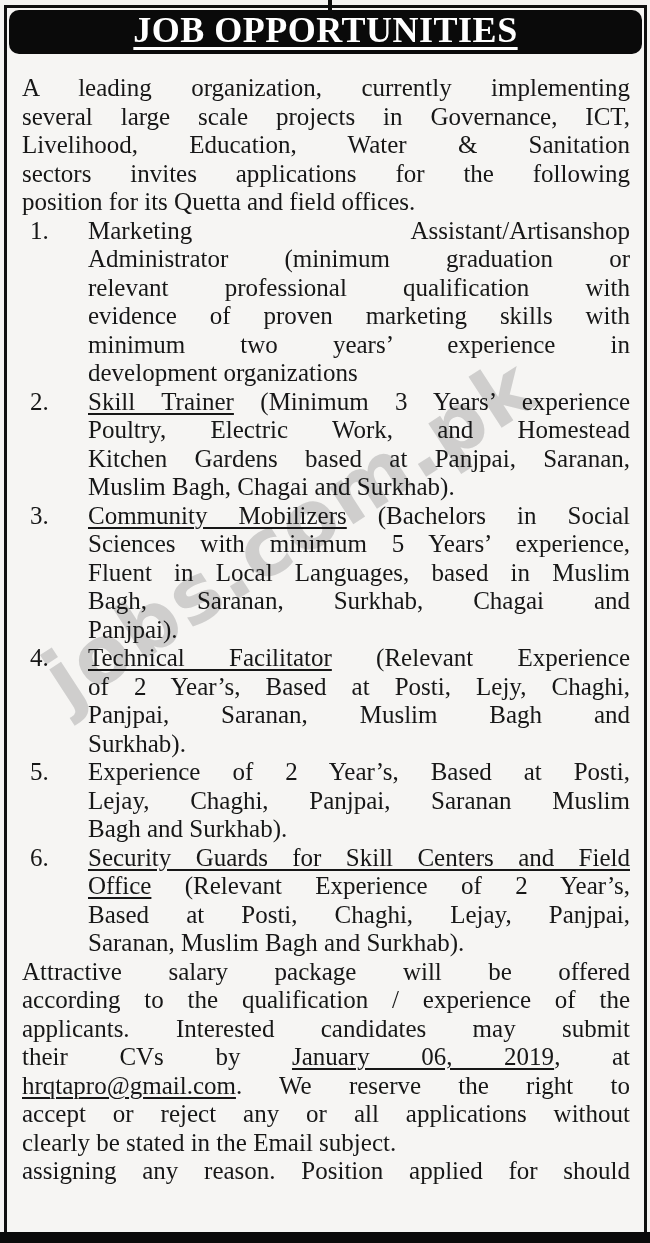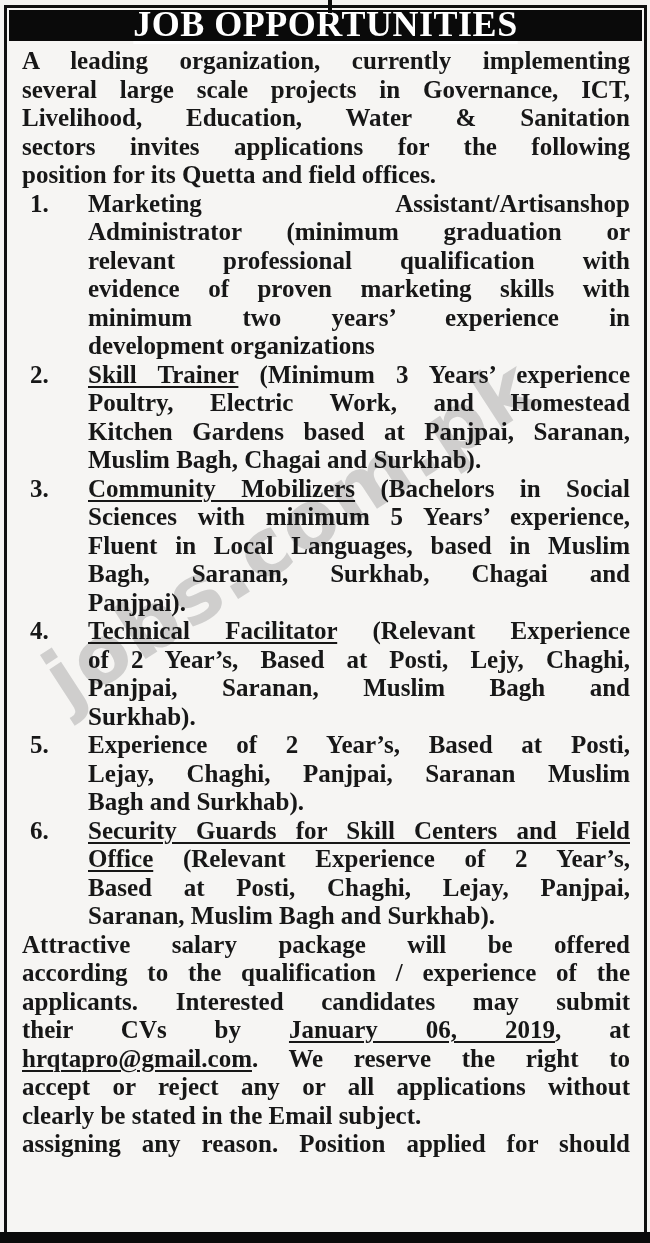--- a/index.html
+++ b/index.html
@@ -14,37 +14,37 @@
     width: 4px; height: 13px; background: #0b0b0b; z-index: 6;
   }
   .ad {
     position: absolute; left: 4px; top: 5px;
     width: 643px; height: 1238px;
     box-sizing: border-box;
     border: 3px solid #101010; border-bottom: none;
     background: #f6f5f3;
   }
   .band {
-    margin: 2px 2px 0 2px; height: 31px;
+    margin: 2px 2px 0 2px; height: 44px;
     background: #0a0a0a;
     display: flex; align-items: center; justify-content: center;
-    position: relative; z-index: 2;
+    position: relative; z-index: 2; border-radius: 10px;
   }
   .band .title {
     color: #ffffff; font-weight: bold; font-size: 36px; line-height: 1;
     letter-spacing: 0.5px;
     text-decoration: underline;
     text-decoration-thickness: 3px;
     text-underline-offset: 5px;
     padding-bottom: 4px;
   }
   .adbody {
     position: relative; z-index: 2;
-    padding: 6px 14px 0 15px;
-    color: #171717; font-weight: bold; font-size: 25px;
+    padding: 20px 14px 0 15px;
+    color: #171717; font-weight: normal; font-size: 25px;
   }
   .para { position: relative; }
   .para.item { padding-left: 66px; }
   .num {
     position: absolute; left: 8px; top: 0;
     line-height: 28.5px;
   }
   .line {
     text-align: justify; text-align-last: justify;
     line-height: 28.5px; height: 28.5px;

